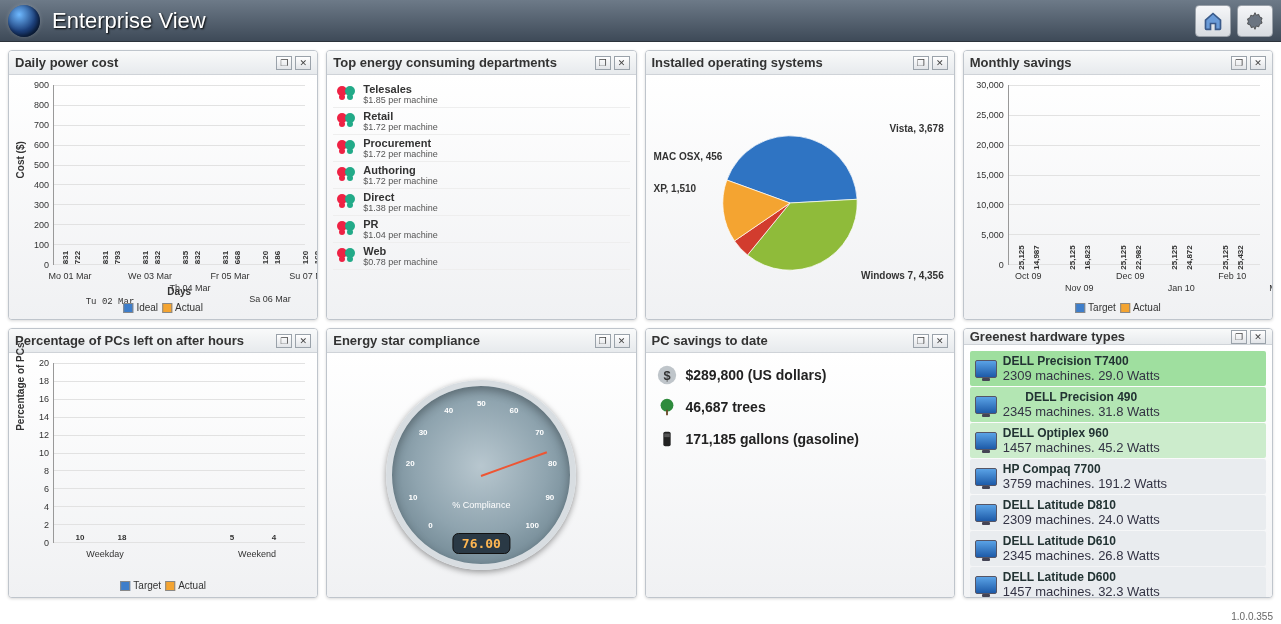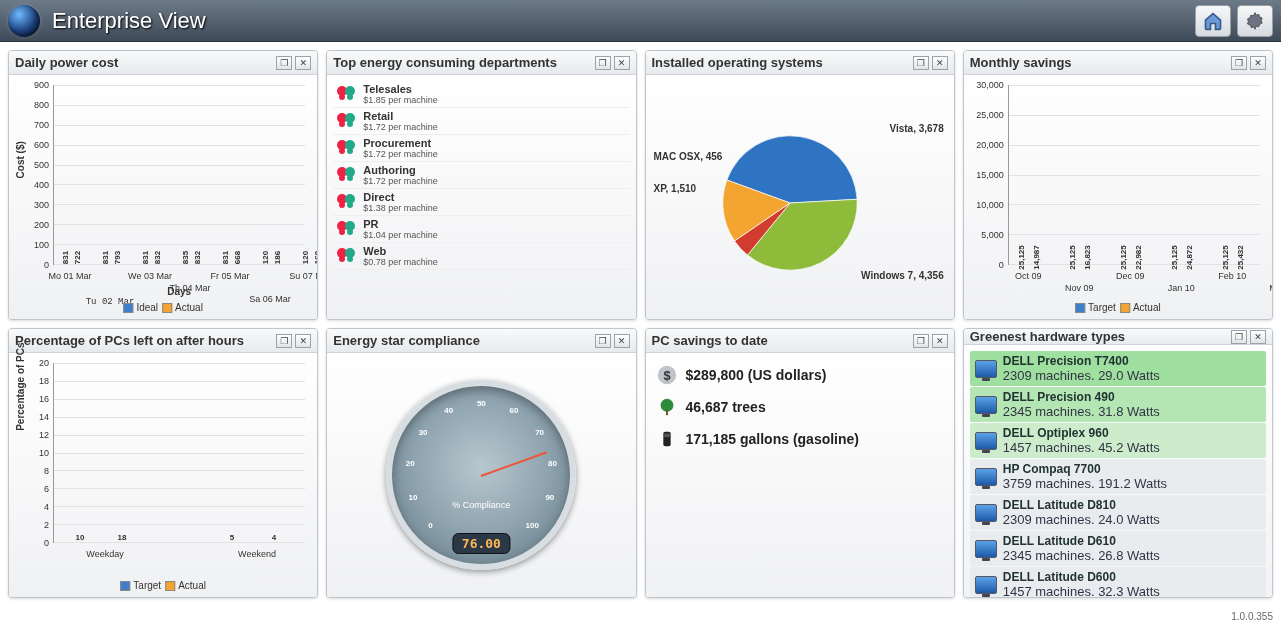--- a/index.html
+++ b/index.html
@@ -126,21 +126,21 @@
     background:#2a3945;border-radius:6px;padding:2px 8px;color:#ffb752;font-weight:bold;font-size:13px;font-family:monospace;border:1px solid #111;}
   .needle { position:absolute; left:50%; top:50%; width:70px; height:2px; background:#e53; transform-origin:left center; transform:rotate(20deg);}
   .gauge-tick{position:absolute;left:50%;top:50%;font-size:8px;color:#fff;transform-origin:left center;white-space:nowrap;font-weight:bold;}
 
   
   .sav-row{display:flex;align-items:center;gap:8px;padding:5px 4px;font-size:14px;font-weight:bold;color:#222;}
   .sav-icon{width:22px;height:22px;display:inline-flex;align-items:center;justify-content:center;}
 
   
   .hw-row{display:flex;align-items:center;padding:3px 5px;border-radius:2px;margin-bottom:1px;}
-  .hw-green0{background:#9fdf9f;} .hw-green1{background:#b3e6b3;} .hw-green2{background:#cceccc;}
+  .hw-green0{background:#9fdf9f;} .hw-green1{background:#b3e6b3;text-align:center;} .hw-green2{background:#cceccc;}
   .hw-grey{background:#e9ecef;}
   .hw-mon{width:22px;height:18px;border:1px solid #556;background:linear-gradient(#5aa2e6,#1d5aa8);border-radius:2px;margin-right:6px;position:relative;}
   .hw-mon::after{content:"";position:absolute;left:6px;bottom:-4px;width:8px;height:3px;background:#445;border-radius:1px;}
   .hw-info{display:flex;flex-direction:column;}
   .hw-name{font-weight:bold;font-size:12px;color:#233;}
   .hw-sub{font-size:13px;color:#334;}
 
   .footer{position:absolute;bottom:2px;right:8px;font-size:10px;color:#666;}
 </style>
 </head>

